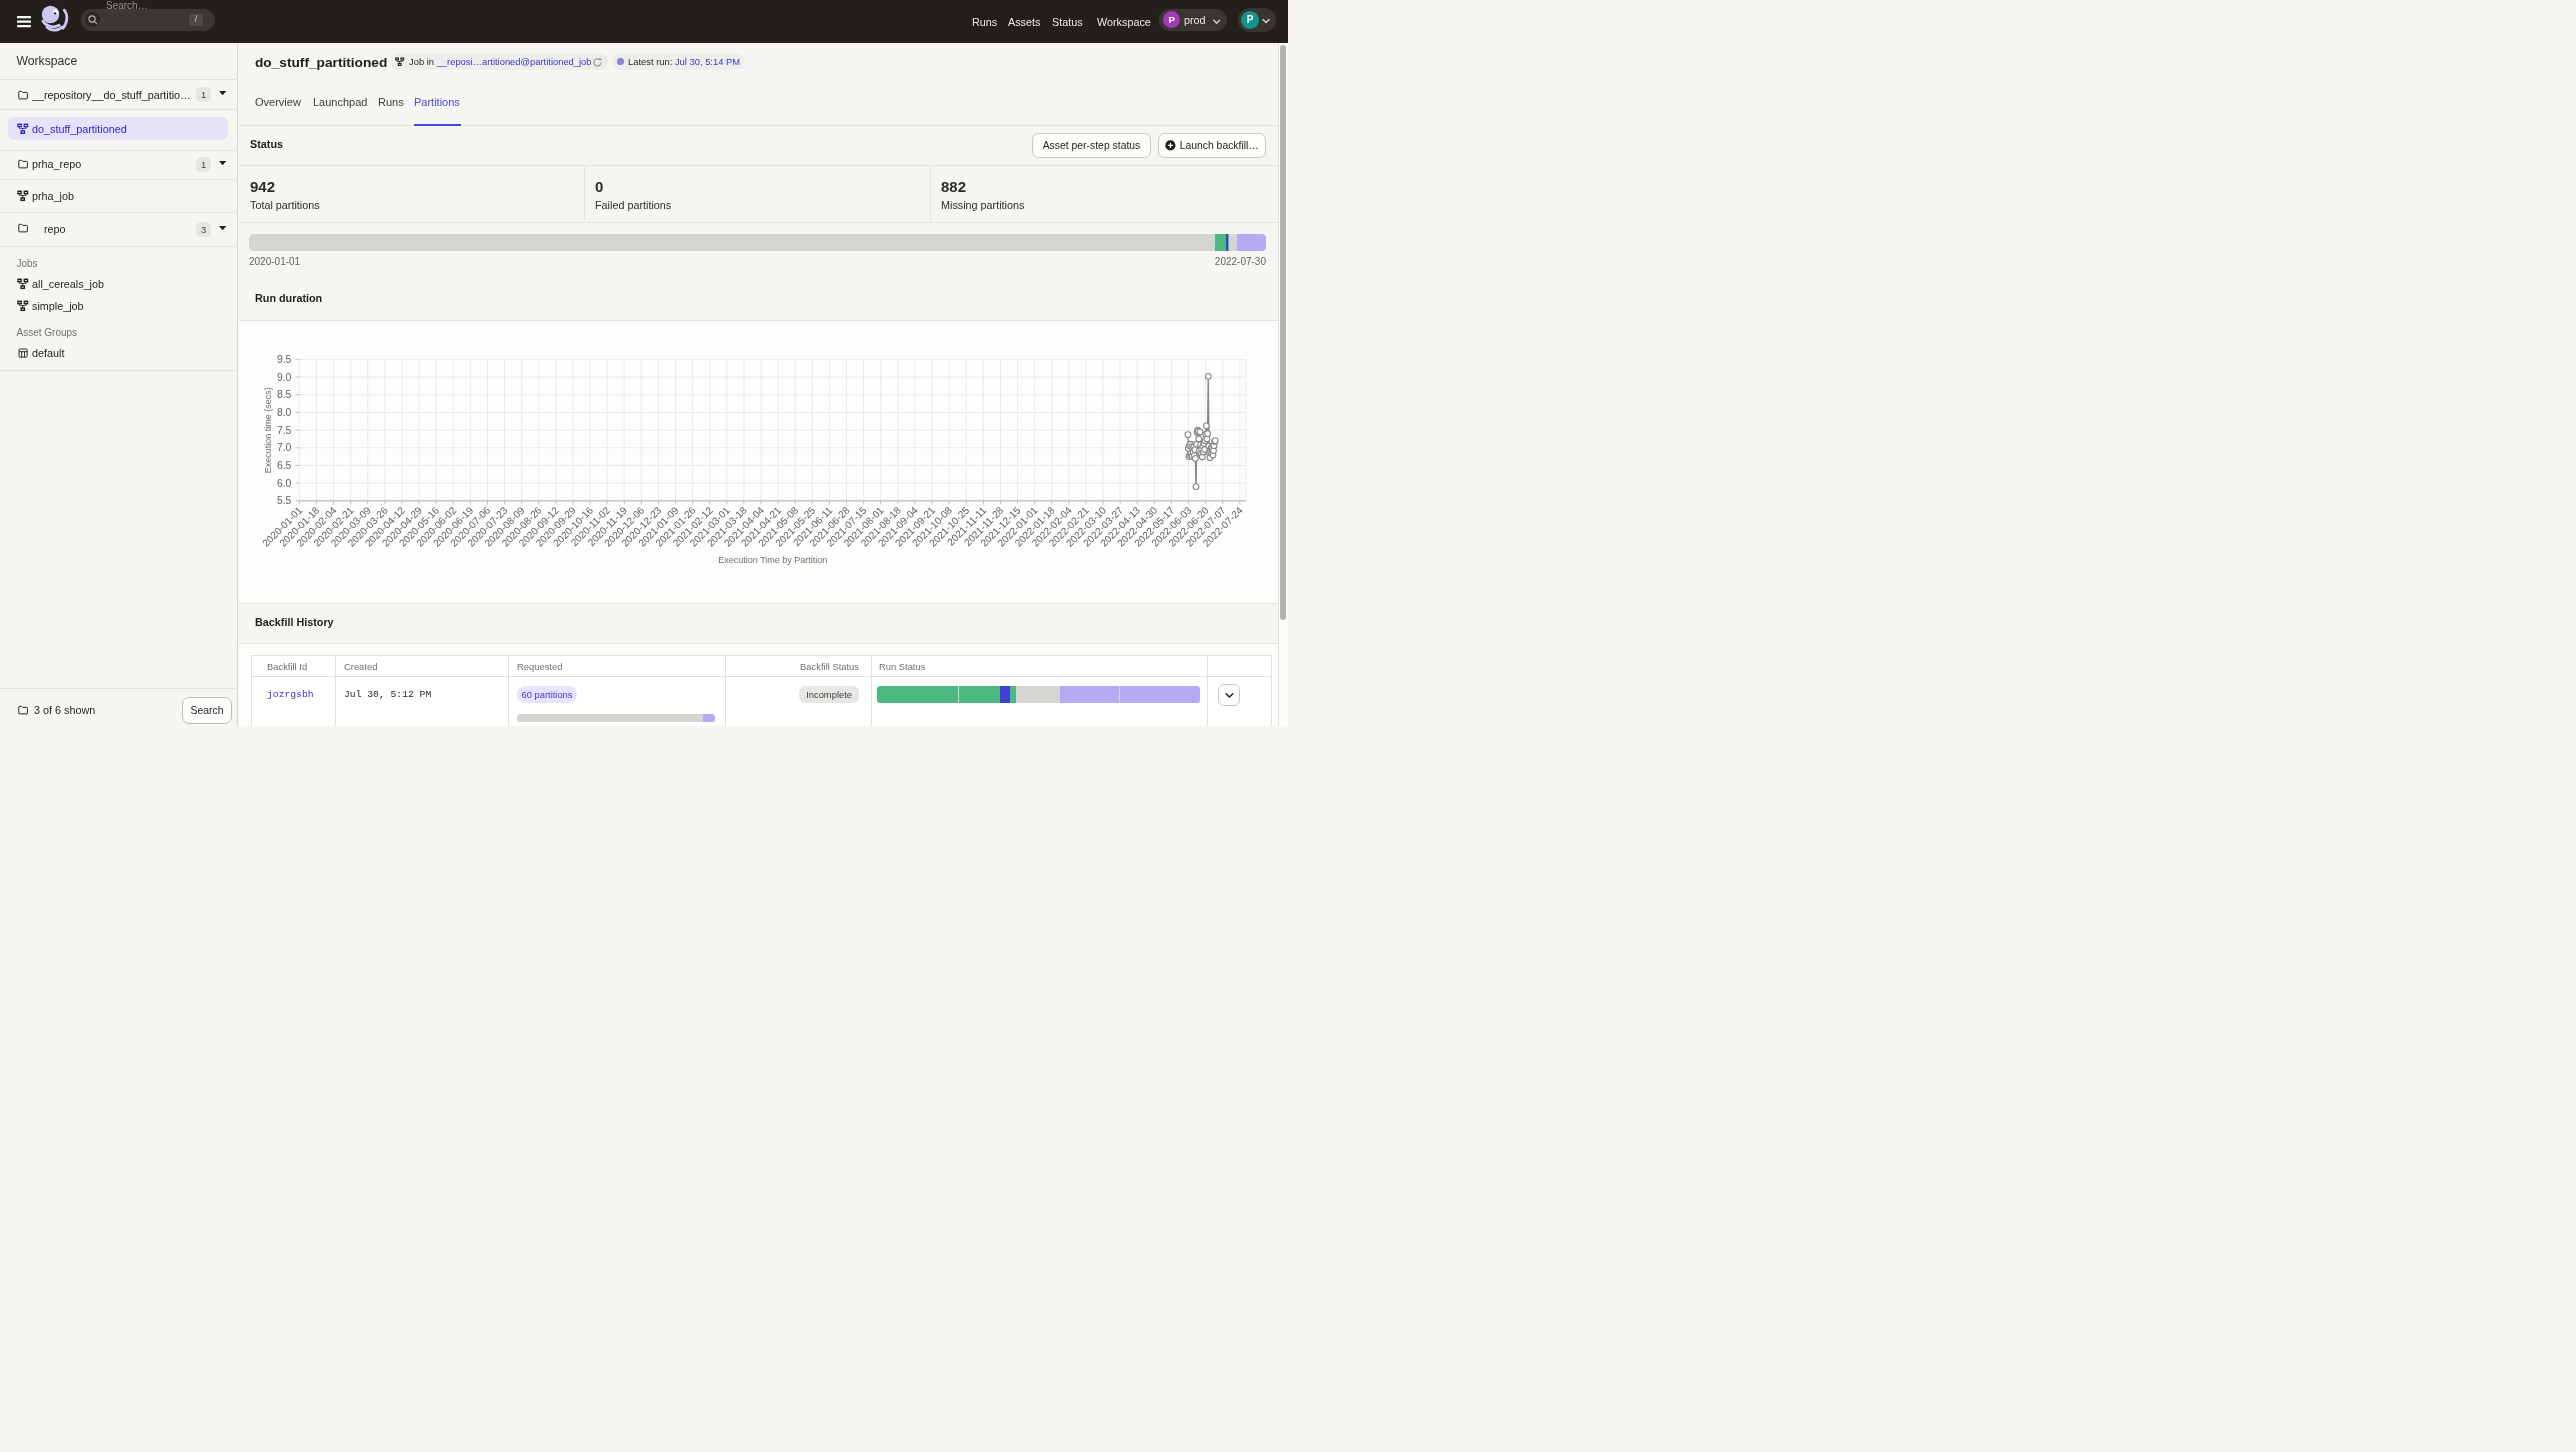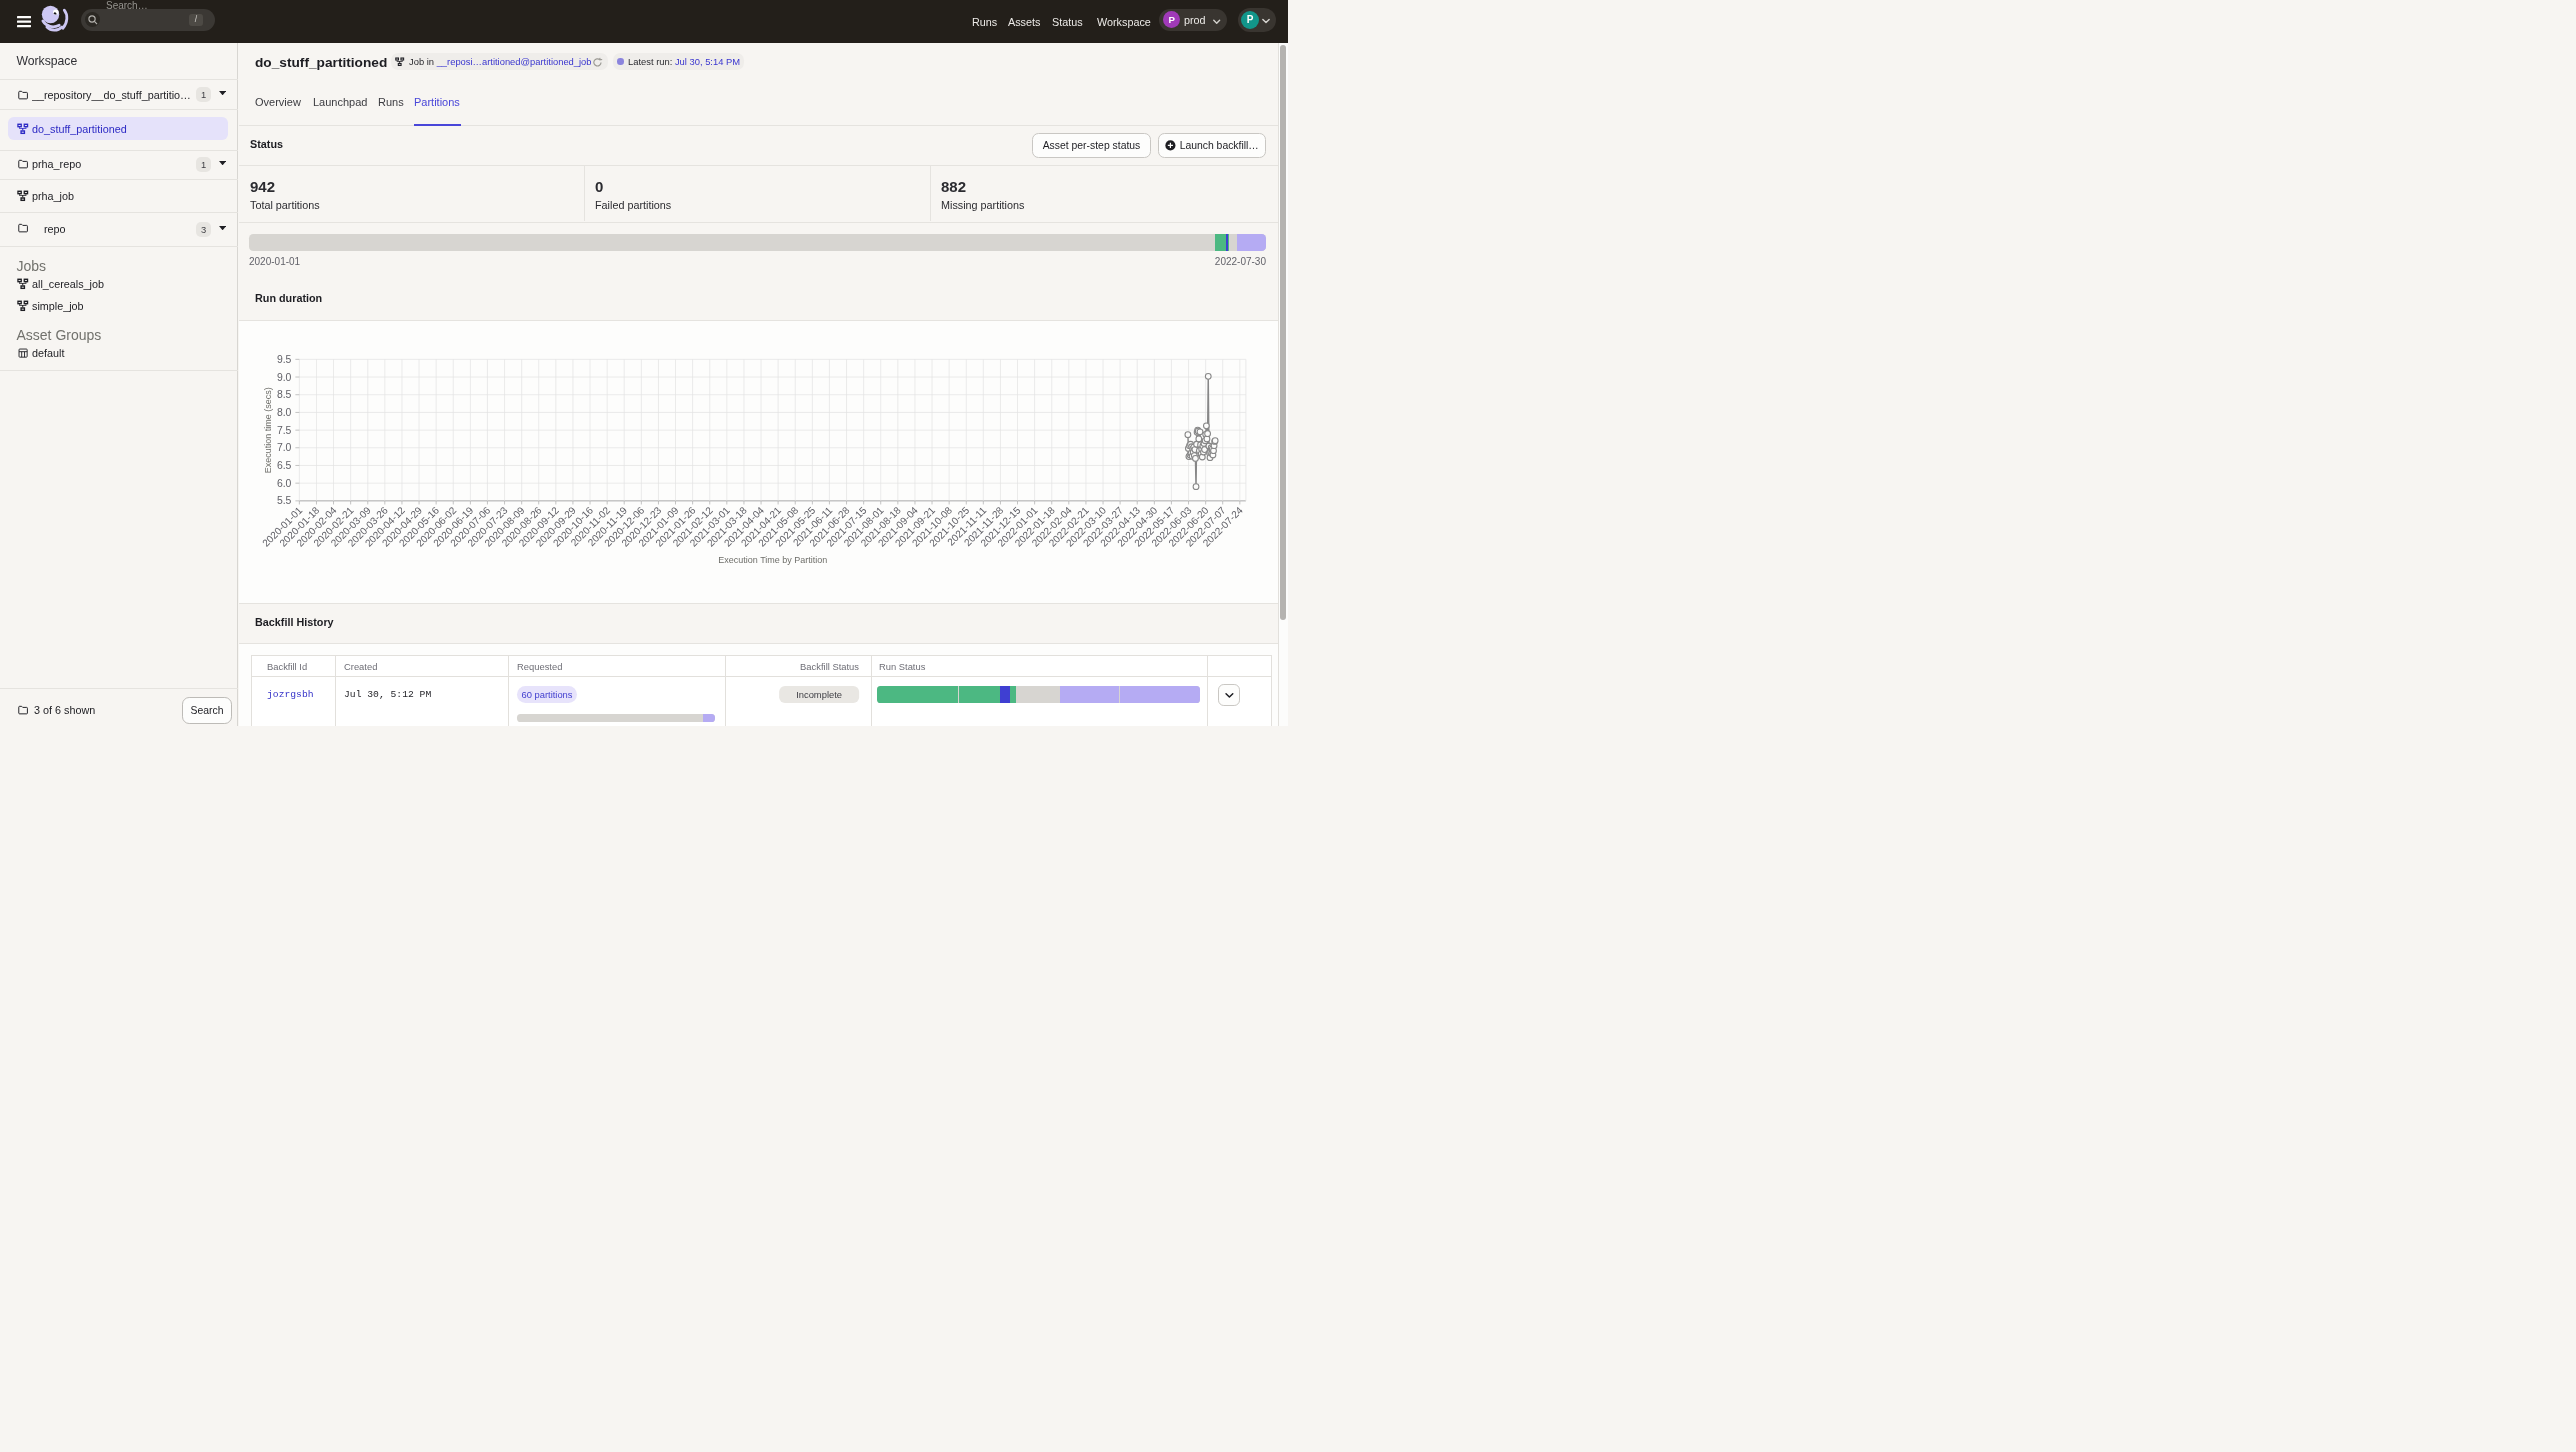--- a/index.html
+++ b/index.html
@@ -3,21 +3,21 @@
 * { margin:0; padding:0; box-sizing:border-box; }
 html,body { width:1288px; height:726px; overflow:hidden; }
 body { font-family:"Liberation Sans", sans-serif; background:#f7f5f2; -webkit-font-smoothing:antialiased; }
 .abs { position:absolute; }
 #root { position:relative; width:1288px; height:726px; overflow:hidden; }
 .nav { position:absolute; left:0; top:0; width:1288px; height:43px; background:#231f1a; }
 .sidebar { position:absolute; left:0; top:43px; width:238px; height:683px; background:#f7f5f2; border-right:0.7px solid #d8d6d2; }
 .hr { position:absolute; height:0.7px; background:#e5e3df; left:0; width:238px; }
 .srow { position:absolute; left:0; width:238px; font-size:10.8px; color:#1d1d22; white-space:nowrap; }
 .badge { position:absolute; background:#e7e5e1; border-radius:5px; font-size:9.4px; color:#3c3c41; text-align:center; width:15px; height:15px; line-height:15px; }
-.glabel { position:absolute; left:16.5px; font-size:14px; color:#71716c; }
+.glabel { position:absolute; left:16.5px; font-size:10px; color:#71716c; }
 .navitem { position:absolute; top:15.5px; font-size:10.8px; color:#eceae7; font-weight:500; }
 .pill { position:absolute; background:#efedea; border-radius:7.2px; font-size:9.4px; color:#2a2a2f; white-space:nowrap; }
 .btn { position:absolute; background:#fdfdfc; border:0.7px solid #c9c7c3; border-radius:6.5px; font-size:10.4px; color:#1d1d22; text-align:center; }
 .link { color:#3a36cf; }
 .mono { font-family:"Liberation Mono", monospace; }
 </style></head><body>
 <div id="root">
 
 <div class="nav"></div>
 <svg class="abs" width="14.4" height="11.5" viewBox="0 0 20 16" style="left:16.5px;top:16px">
@@ -509,21 +509,21 @@
 <div class="abs" style="left:879px;top:661px;font-size:9.4px;color:#6e6e76">Run Status</div>
 
 <div class="abs mono" style="left:267px;top:689px;font-size:9.7px;color:#3432c8">jozrgsbh</div>
 <div class="abs mono" style="left:344px;top:689px;font-size:9.7px;color:#26262b">Jul 30, 5:12 PM</div>
 <div class="abs" style="left:517px;top:686px;width:60px;height:17.3px;background:#e7e3fb;border-radius:8.6px;text-align:center;line-height:17.3px;font-size:9.4px;color:#4340cf">60 partitions</div>
 <div class="abs" style="left:517px;top:714px;width:198px;height:7.6px;border-radius:3.6px;overflow:hidden;background:#d7d5d1">
   <span style="position:absolute;left:186px;top:0;width:12px;height:7.6px;background:#b5abf3"></span>
 </div>
 <div class="abs" style="left:517px;top:724px;font-size:8.6px;color:#62626a">2020-01-01</div>
 <div class="abs" style="left:715px;top:724px;font-size:8.6px;color:#62626a;transform:translateX(-100%)">2022-07-30</div>
-<div class="abs" style="left:859px;top:686px;transform:translateX(-100%);height:17.3px;background:#e9e7e3;border-radius:5.8px;line-height:17.3px;font-size:9.4px;color:#3f3f45;padding:0 17px">Incomplete</div>
+<div class="abs" style="left:859px;top:686px;transform:translateX(-100%);height:17.3px;background:#e9e7e3;border-radius:5.8px;line-height:17.3px;font-size:9.4px;color:#3f3f45;padding:0 7px">Incomplete</div>
 
 <div class="abs" style="left:877px;top:686px;width:323px;height:17px;border-radius:3.6px;overflow:hidden;background:#d7d5d1">
   <span style="position:absolute;left:0;top:0;width:81px;height:17.3px;background:#4cb882"></span>
   <span style="position:absolute;left:82px;top:0;width:42px;height:17.3px;background:#4cb882"></span>
   <span style="position:absolute;left:123px;top:0;width:10px;height:17.3px;background:#3f3fd2"></span>
   <span style="position:absolute;left:133px;top:0;width:5.8px;height:17.3px;background:#4cb882"></span>
   <span style="position:absolute;left:183px;top:0;width:59px;height:17.3px;background:#b5abf3"></span>
   <span style="position:absolute;left:243px;top:0;width:80px;height:17.3px;background:#b5abf3"></span>
 </div>
 <div class="btn" style="left:1218px;top:684px;width:22px;height:22px;border-radius:5.8px"></div>

